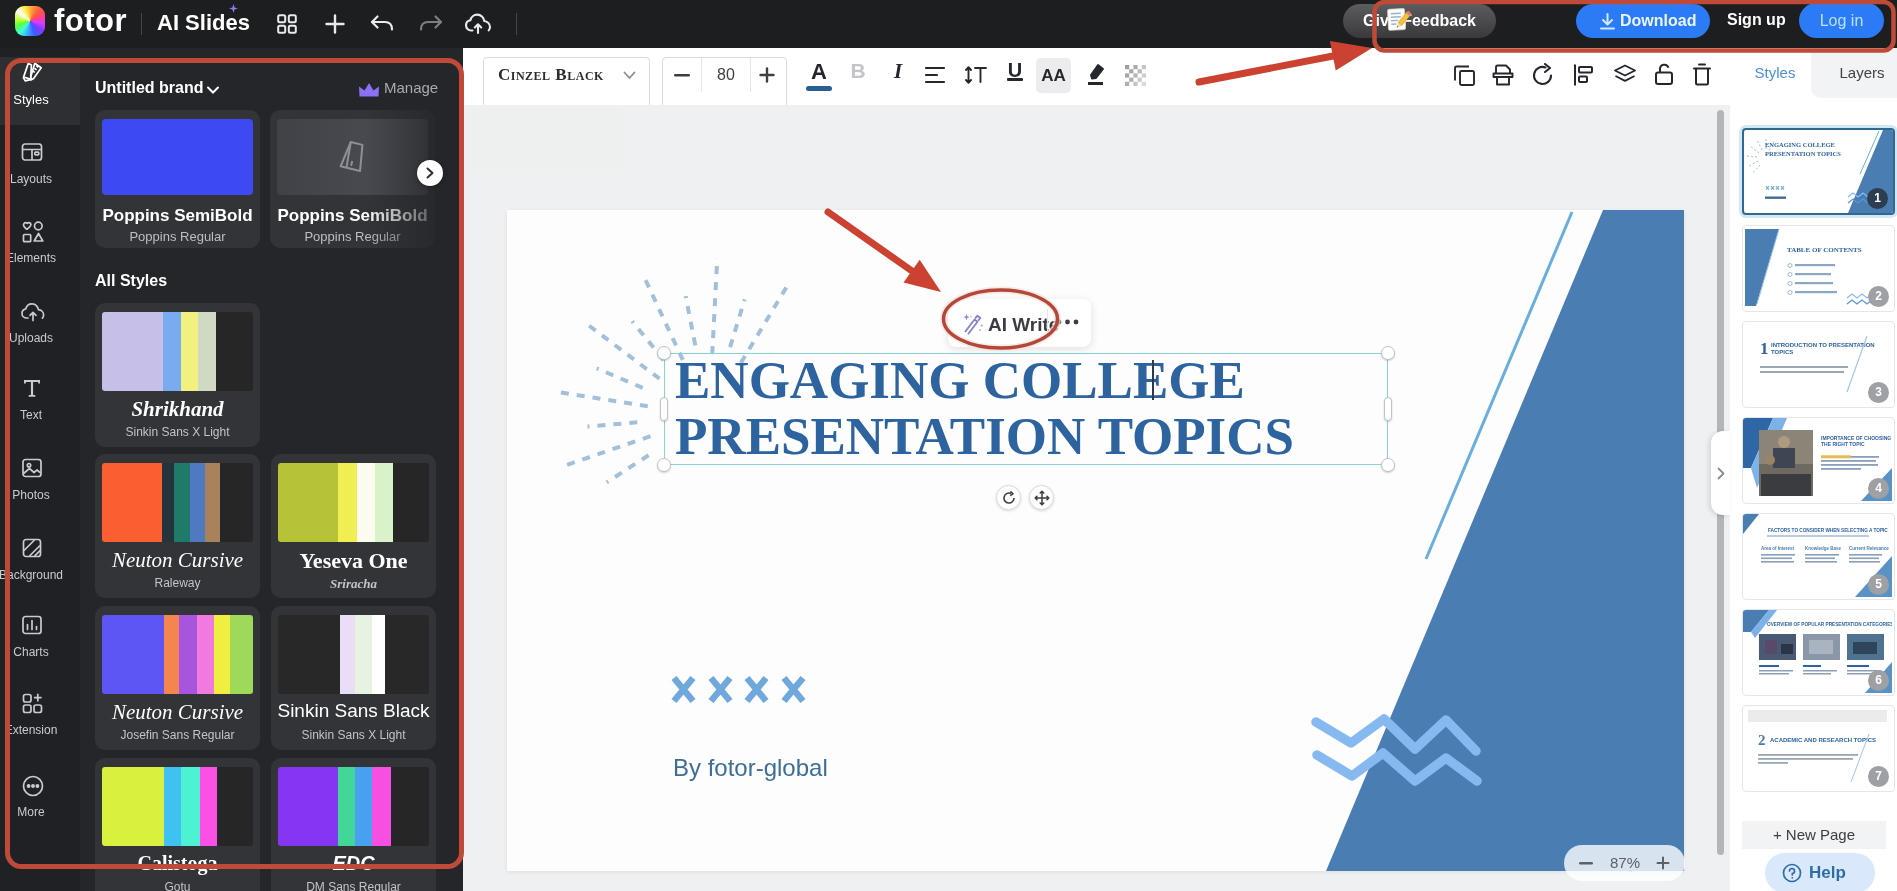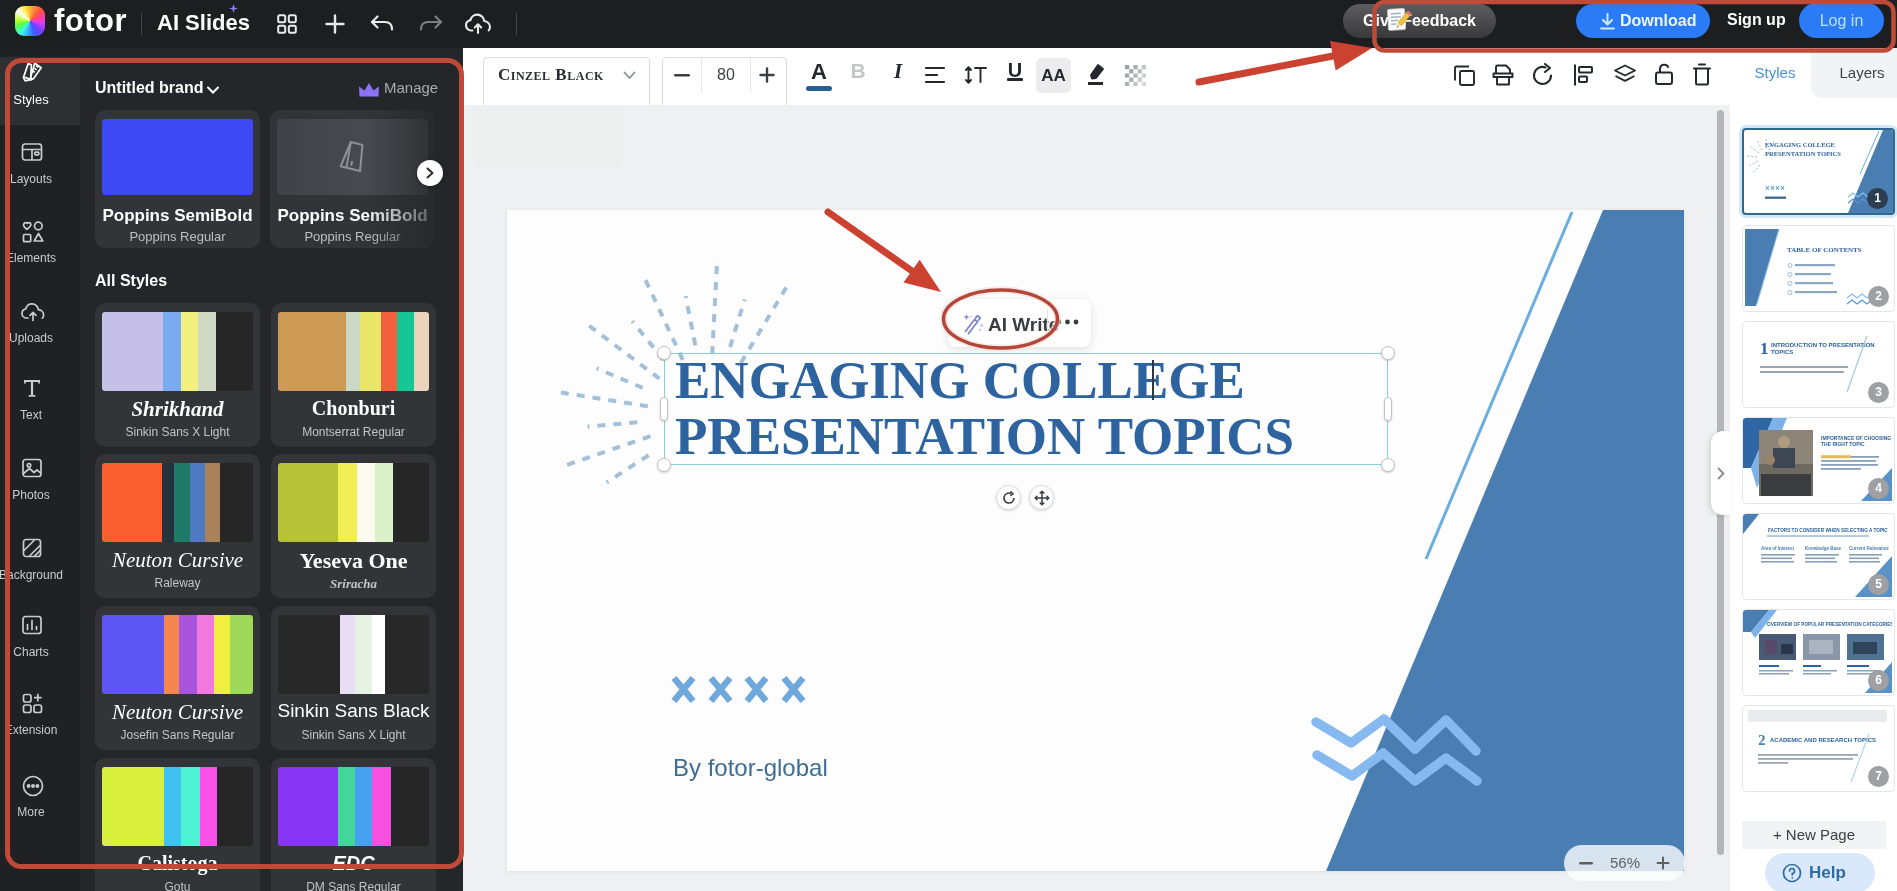--- a/index.html
+++ b/index.html
@@ -234,32 +234,20 @@
   <div class="scard" style="left:15px; top:255px;">
     <div class="img">
           <div style="left:0;width:40.5%;background:#c6c0e8;"></div>
           <div style="left:40.5%;width:11.5%;background:#79abf0;"></div>
           <div style="left:52%;width:11.5%;background:#f2f180;"></div>
           <div style="left:63.5%;width:12%;background:#cfd9c3;"></div>
           <div style="left:75.5%;width:24.5%;background:#262626;"></div>
         </div>
     <div class="t1 serif" style="font-weight:bold; font-style:italic; font-size:21px;text-align:center;">Shrikhand</div>
     <div class="t2">Sinkin Sans X Light</div>
-  </div>
-  <div class="scard" style="left:191px; top:255px;">
-    <div class="img">
-          <div style="left:0;width:45%;background:#cd9a55;"></div>
-          <div style="left:45%;width:9%;background:#ccd8c6;"></div>
-          <div style="left:54%;width:14%;background:#e9e66a;"></div>
-          <div style="left:68%;width:11%;background:#f2613b;"></div>
-          <div style="left:79%;width:11%;background:#16c795;"></div>
-          <div style="left:90%;width:10%;background:#ead4be;"></div>
-        </div>
-    <div class="t1 serif" style="font-weight:bold; font-size:20px;">Chonburi</div>
-    <div class="t2">Montserrat Regular</div>
   </div>
 
   <div class="scard" style="left:15px; top:406px;">
     <div class="img">
           <div style="left:0;width:40%;background:#fb5f30;"></div>
           <div style="left:40%;width:8%;background:#25333d;"></div>
           <div style="left:48%;width:10%;background:#1f7a68;"></div>
           <div style="left:58%;width:10%;background:#4f7ac2;"></div>
           <div style="left:68%;width:10%;background:#a9825c;"></div>
           <div style="left:78%;width:22%;background:#262626;"></div>
@@ -485,21 +473,21 @@
   <div class="cbtn" style="left:566px; top:380px;">
     <svg style="position:absolute;left:4px;top:4px;" width="16" height="16" viewBox="0 0 16 16" stroke="#3a3d41" stroke-width="1.5" fill="none" stroke-linecap="round" stroke-linejoin="round">
       <path d="M8 1.5 V14.5 M1.5 8 H14.5 M6.2 3 L8 1.2 L9.8 3 M6.2 13 L8 14.8 L9.8 13 M3 6.2 L1.2 8 L3 9.8 M13 6.2 L14.8 8 L13 9.8"></path>
     </svg>
   </div>
 
   <div class="abs" style="left:1101px; top:740px; width:121px; height:36px; background:rgba(255,255,255,0.78); border-radius:18px;">
     <svg style="position:absolute;left:15px;top:17px;" width="14" height="3" viewBox="0 0 14 3">
           <rect width="14" height="2.6" rx="1.3" fill="#5d6165"></rect>
         </svg>
-    <div class="abs" style="left:38px; top:9px; width:46px; text-align:center; font-size:15px; color:#5d6165;">56%</div>
+    <div class="abs" style="left:38px; top:9px; width:46px; text-align:center; font-size:15px; color:#5d6165;">87%</div>
     <svg style="position:absolute;left:92px;top:11px;" width="14" height="14" viewBox="0 0 14 14" stroke="#5d6165" stroke-width="2" stroke-linecap="round">
           <path d="M7 1.5 V12.5 M1.5 7 H12.5"></path>
         </svg>
   </div>
 </div>
 <style>
   .hdl { position:absolute; width:14px; height:14px; border-radius:50%; background:#fff; border:1px solid #bfc3c7; box-shadow:0 1px 2px rgba(0,0,0,0.18); }
   .hdlp { position:absolute; width:8px; height:24px; border-radius:4px; background:#fff; border:1px solid #bfc3c7; box-shadow:0 1px 2px rgba(0,0,0,0.18); }
   .cbtn { position:absolute; width:25px; height:25px; border-radius:50%; background:#fff; border:1px solid #dadcde; box-shadow:0 1px 3px rgba(0,0,0,0.15); }
 </style>

